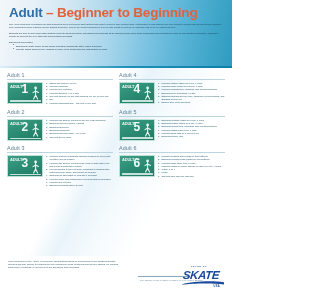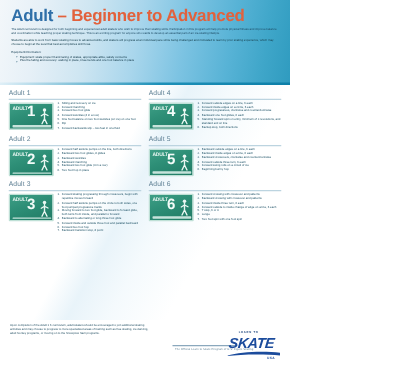--- a/index.html
+++ b/index.html
@@ -245,21 +245,21 @@
     width: 42px; height: 5px;
   }
 </style>
 </head>
 <body>
 
 <div class="page">
 
   <div class="header">
     <div class="title">
-      <span class="t-blue">Adult</span><span class="t-orange"> – </span><span class="t-orange">Beginner to Advanced</span>
+      <span class="t-blue">Adult</span><span class="t-orange"> – </span><span class="t-orange">Beginner to Beginning</span>
     </div>
     <p class="intro">The Adult curriculum is designed for both beginning and experienced adult skaters who wish to improve their skating skills. Participation in this program will help promote physical fitness and improve balance and coordination while teaching proper skating technique. This is an exciting program for anyone who wants to develop an essential part of an ice-skating lifestyle.</p>
     <p class="intro second">Students are able to work from basic skating moves to advanced skills, and skaters will progress at an individual pace while being challenged and motivated to learn by prior skating experience, which may choose to begin at the level that best accomplishes skill flows.</p>
     <div class="eq-head">Equipment/Information:</div>
     <ul class="eq-list">
       <li>Equipment: skate proper fit and lacing of skates, appropriate attire, safety concerns</li>
       <li>Plus the falling and recovery: walking in place, knee bends and one foot balance in place</li>
     </ul>
   </div>
 

